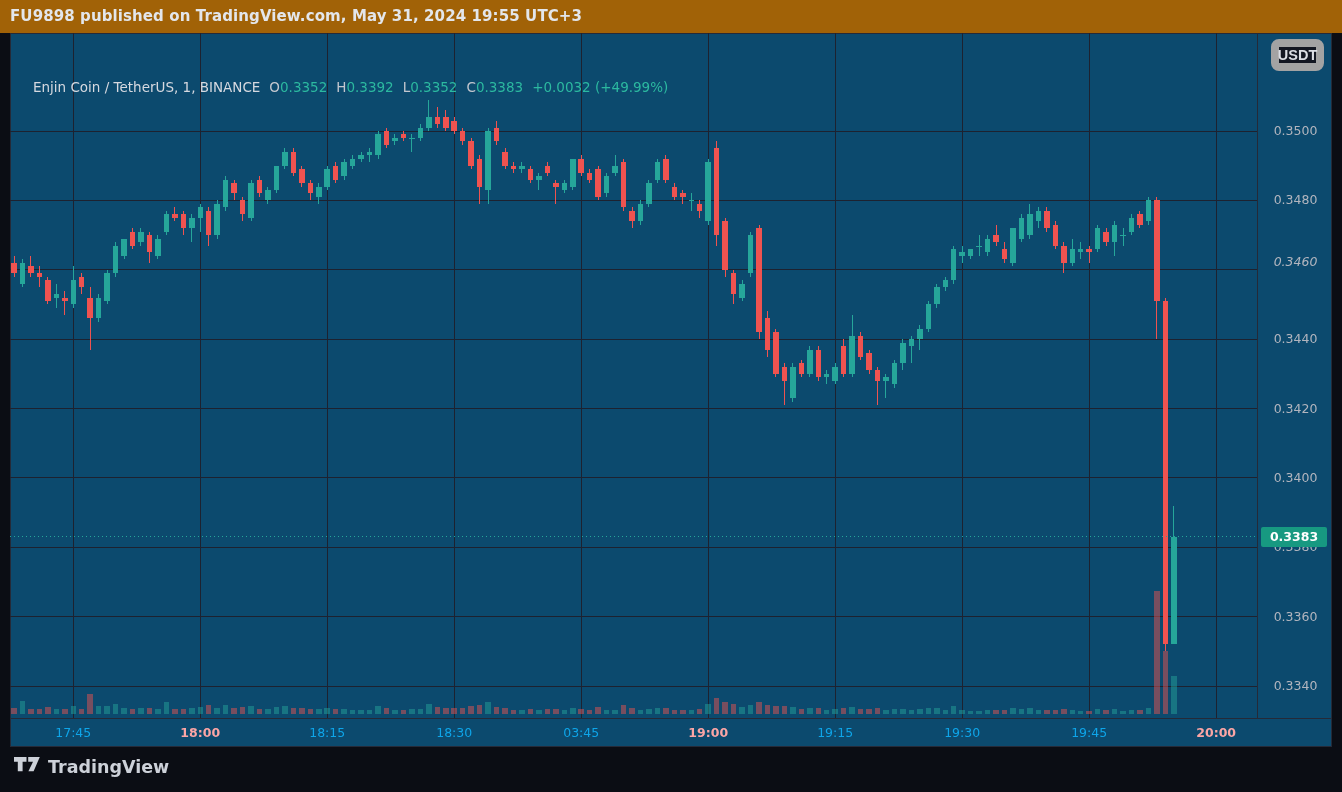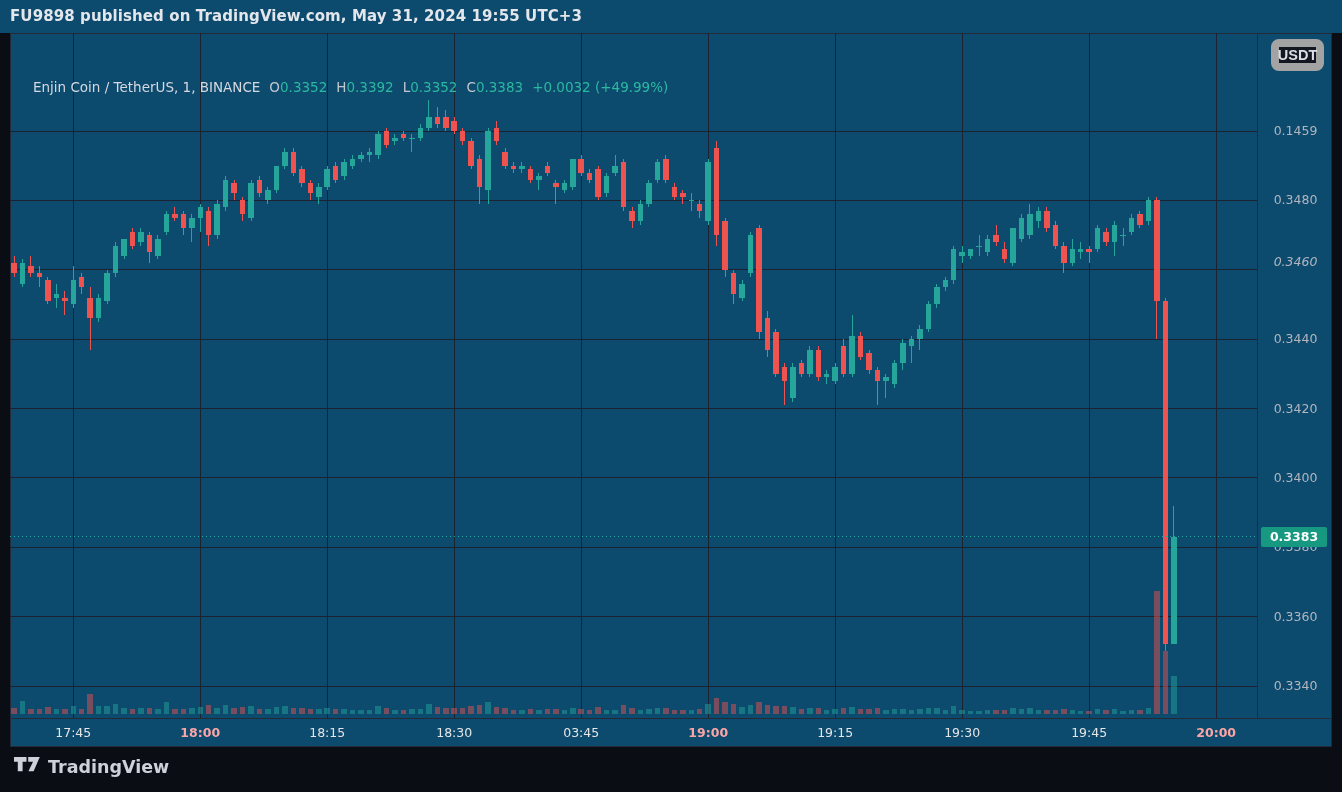--- a/index.html
+++ b/index.html
@@ -1,20 +1,20 @@
 <!DOCTYPE html>
 <html><head>
 <meta charset="utf-8">
 <style>
   html,body{margin:0;padding:0;background:#0b0d14;}
   body{width:1342px;height:792px;position:relative;overflow:hidden;
        font-family:"DejaVu Sans","Liberation Sans",sans-serif;
        -webkit-font-smoothing:antialiased;}
   
-  .pub-bar{position:absolute;left:0;top:0;width:100%;height:33px;background:#0c4a6e;}
+  .pub-bar{position:absolute;left:0;top:0;width:100%;height:33px;background:#a16207;}
   .pub-text{position:absolute;left:10px;top:7px;font-size:15px;font-weight:600;color:#e3e6eb;letter-spacing:.1px;}
   
   .widget{position:absolute;left:10px;top:33px;width:1322px;height:714px;
           background:#0c4a6e;border:1px solid #252a38;box-sizing:border-box;}
   .pane{position:absolute;left:10px;top:33px;width:1247px;height:685px;}
   .pane svg{position:absolute;left:0;top:0;}
   
   .legend{position:absolute;left:22px;top:45px;display:flex;align-items:baseline;gap:9px;
           font-size:13.5px;color:#d1d4dc;white-space:nowrap;z-index:5;}
   .legend .sym{color:#d6d9e0;}
@@ -25,21 +25,21 @@
   .cur-btn{position:absolute;right:18px;top:39px;width:53px;height:32px;box-sizing:border-box;
            border:8px solid #a3a3a3;border-radius:8px;background:#131722;color:#dbdee4;
            font-size:14.5px;font-weight:700;display:flex;align-items:center;justify-content:center;z-index:6;cursor:pointer;}
   
   .price-axis{position:absolute;left:1257px;top:33px;width:75px;height:685px;border-left:1px solid #252a38;}
   .p-label{position:absolute;left:0;width:100%;text-align:center;font-size:12.5px;color:#b2b5be;height:16px;line-height:16px;}
   .p-last{position:absolute;left:3px;width:66px;height:20px;line-height:20px;text-align:center;
           background:#179981;color:#ffffff;font-size:12.5px;font-weight:700;border-radius:2px;z-index:3;}
   
   .time-axis{position:absolute;left:10px;top:718px;width:1322px;height:29px;border-top:1px solid #252a38;}
-  .t-label{position:absolute;top:6px;width:44px;margin-left:-22px;text-align:center;font-size:12.5px;color:#e5e5e5;}
+  .t-label{position:absolute;top:6px;width:44px;margin-left:-22px;text-align:center;font-size:12.5px;color:#0ea5e9;}
   .t-label.bold{color:#fca5a5;font-weight:700;}
   
   .footer{position:absolute;left:0;top:747px;width:100%;height:45px;background:#0b0d14;}
   .brand{position:absolute;left:14px;top:10px;display:flex;align-items:flex-start;gap:8px;cursor:pointer;}
   .brand-text{font-size:17.5px;font-weight:600;color:#cdd1d9;}
 </style>
 </head>
 <body>
 
 <div class="pub-bar">
@@ -492,21 +492,21 @@
       <rect x="1152.626" y="268.00660792951453" width="5.5" height="343.44713656387717" fill="#ef5350"></rect>
       <line x1="1163.8419999999999" x2="1163.8419999999999" y1="472.68722466960315" y2="611.4537444933917" stroke="#26a69a" stroke-width="1"></line>
       <rect x="1161.0919999999999" y="503.909691629956" width="5.5" height="107.5440528634357" fill="#26a69a"></rect>
       <line x1="0" x2="1247" y1="503.909691629956" y2="503.909691629956" stroke="#26a69a" stroke-width="1" stroke-dasharray="1,3"></line>
     </svg>
   </div>
 
 <button class="cur-btn">USDT</button>
 
 <div class="price-axis">
-    <div class="p-label" style="top: 90.0176px;">0.1459</div>
+    <div class="p-label" style="top: 90.0176px;">0.3500</div>
     <div class="p-label" style="top: 159.401px;">0.3480</div>
     <div class="p-label" style="top: 221px; font-style: italic;">0.3460</div>
     <div class="p-label" style="top: 298.167px;">0.3440</div>
     <div class="p-label" style="top: 367.551px;">0.3420</div>
     <div class="p-label" style="top: 436.934px;">0.3400</div>
     <div class="p-label" style="top: 506.317px;">0.3380</div>
     <div class="p-label" style="top: 575.7px;">0.3360</div>
     <div class="p-label" style="top: 645.084px;">0.3340</div>
     <div class="p-last" style="top: 493.91px; background: rgb(23, 153, 129);">0.3383</div>
   </div>

